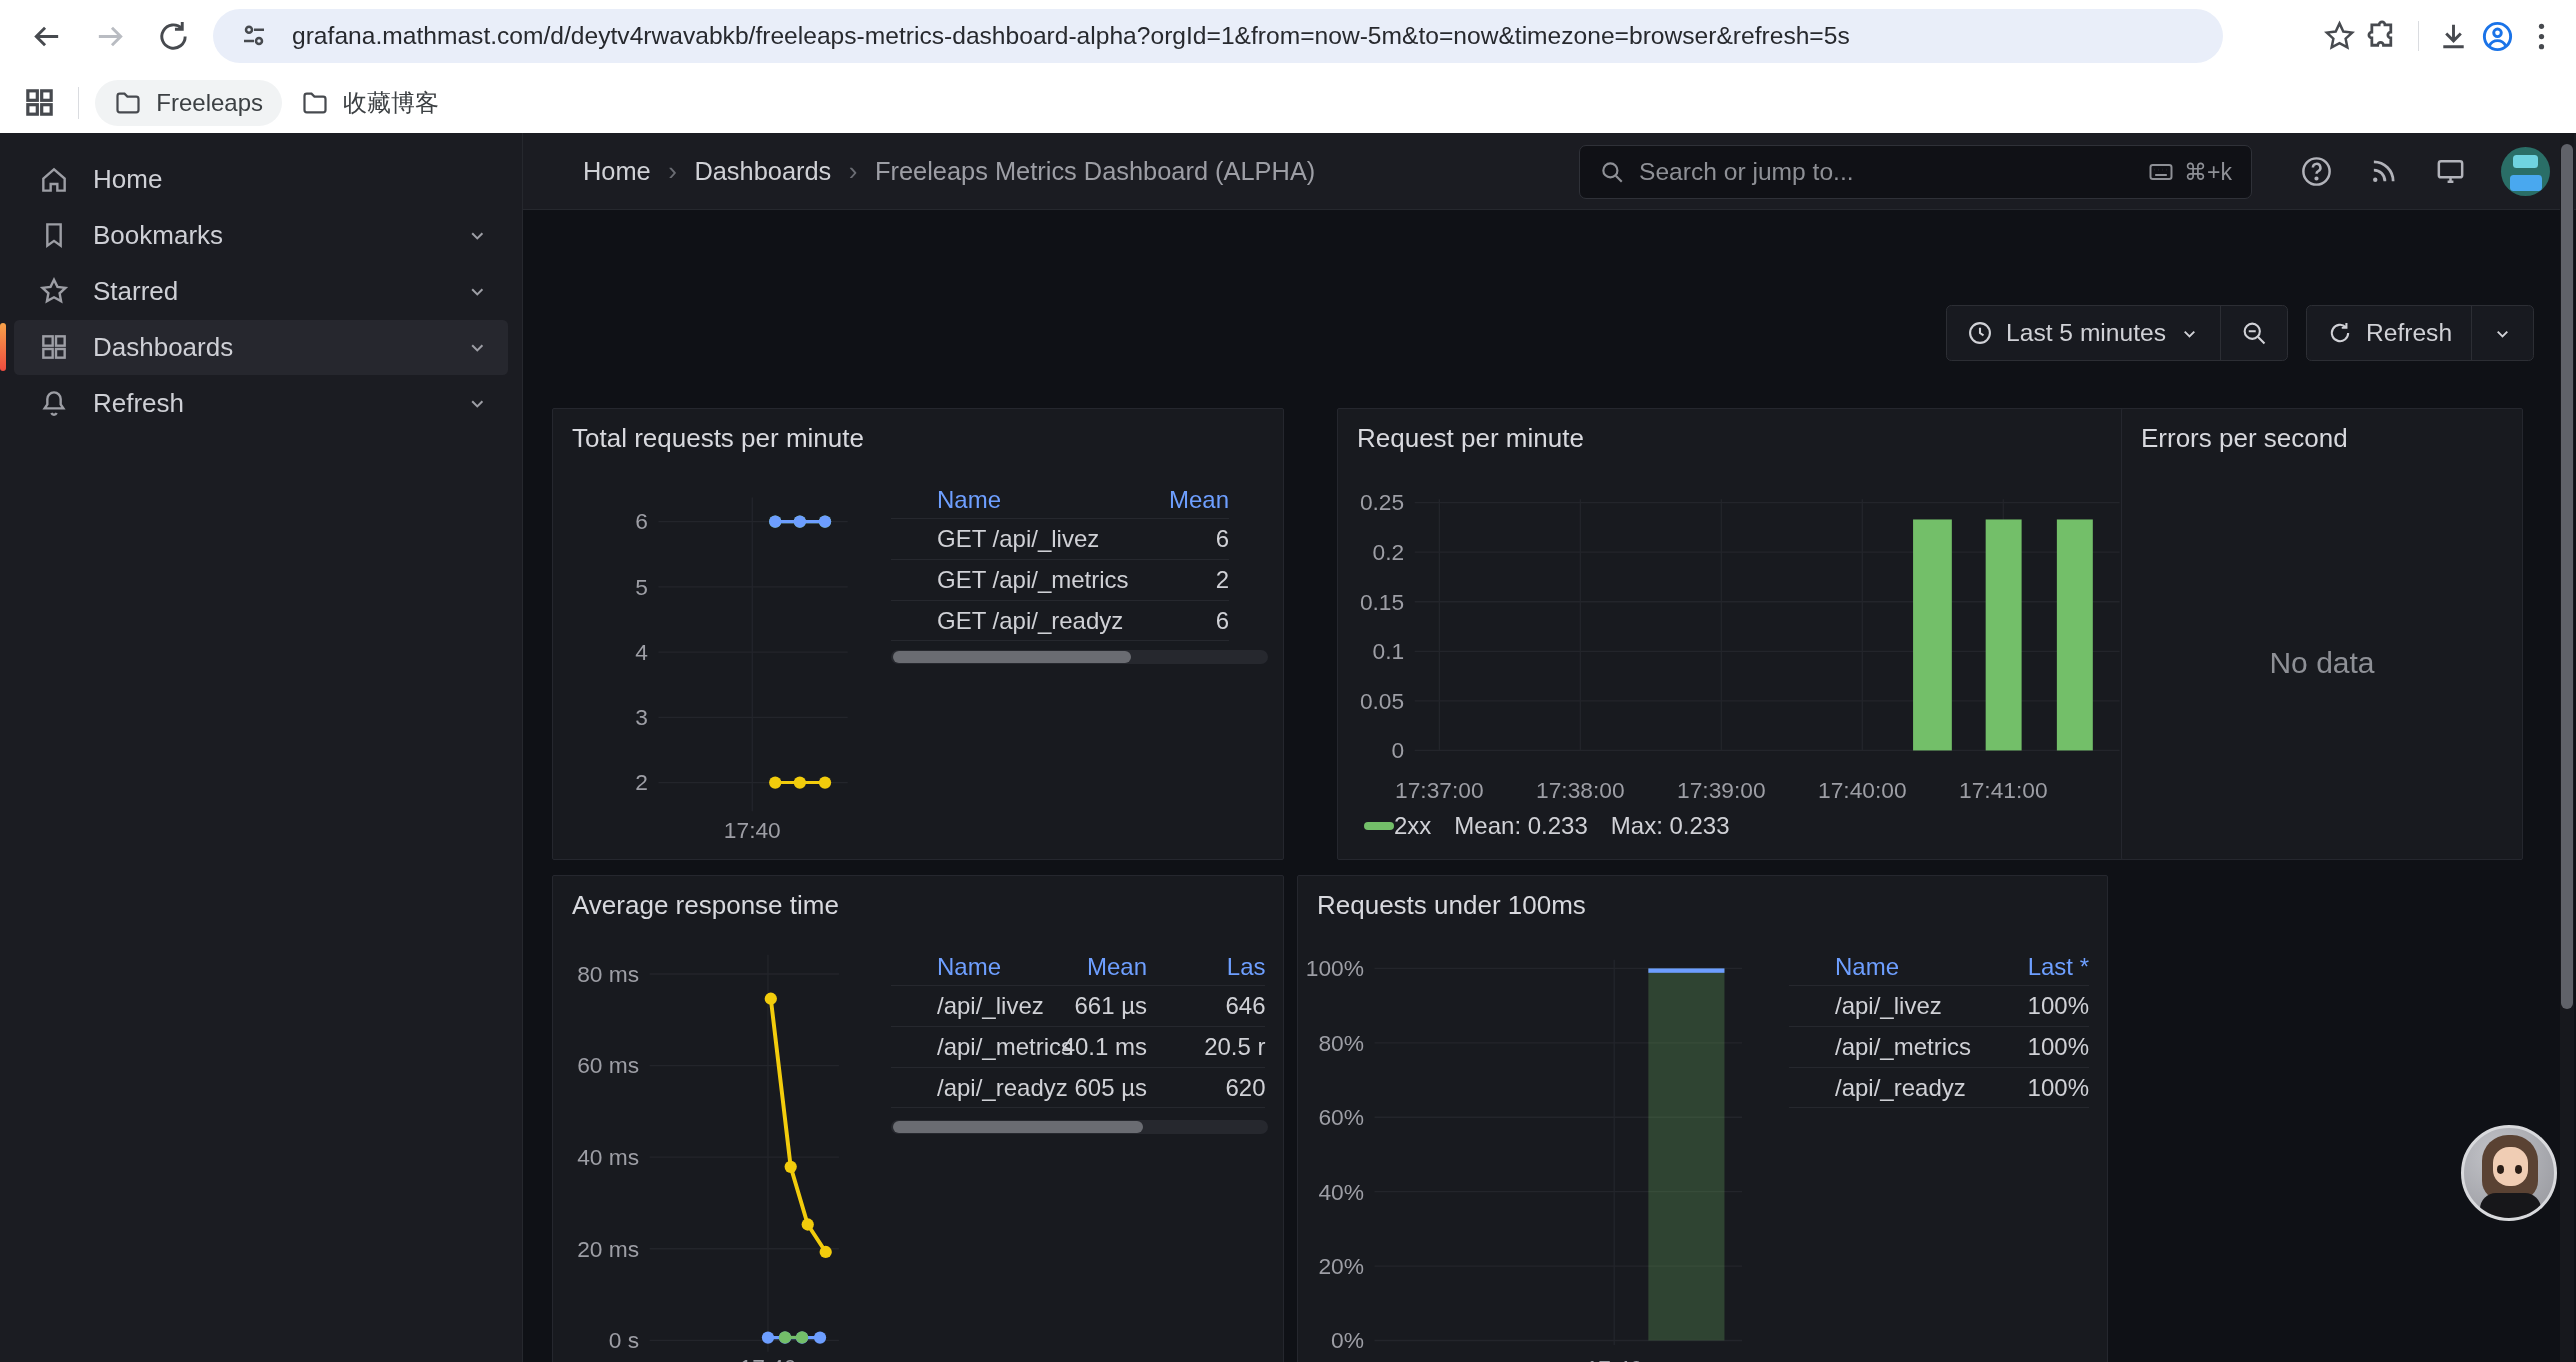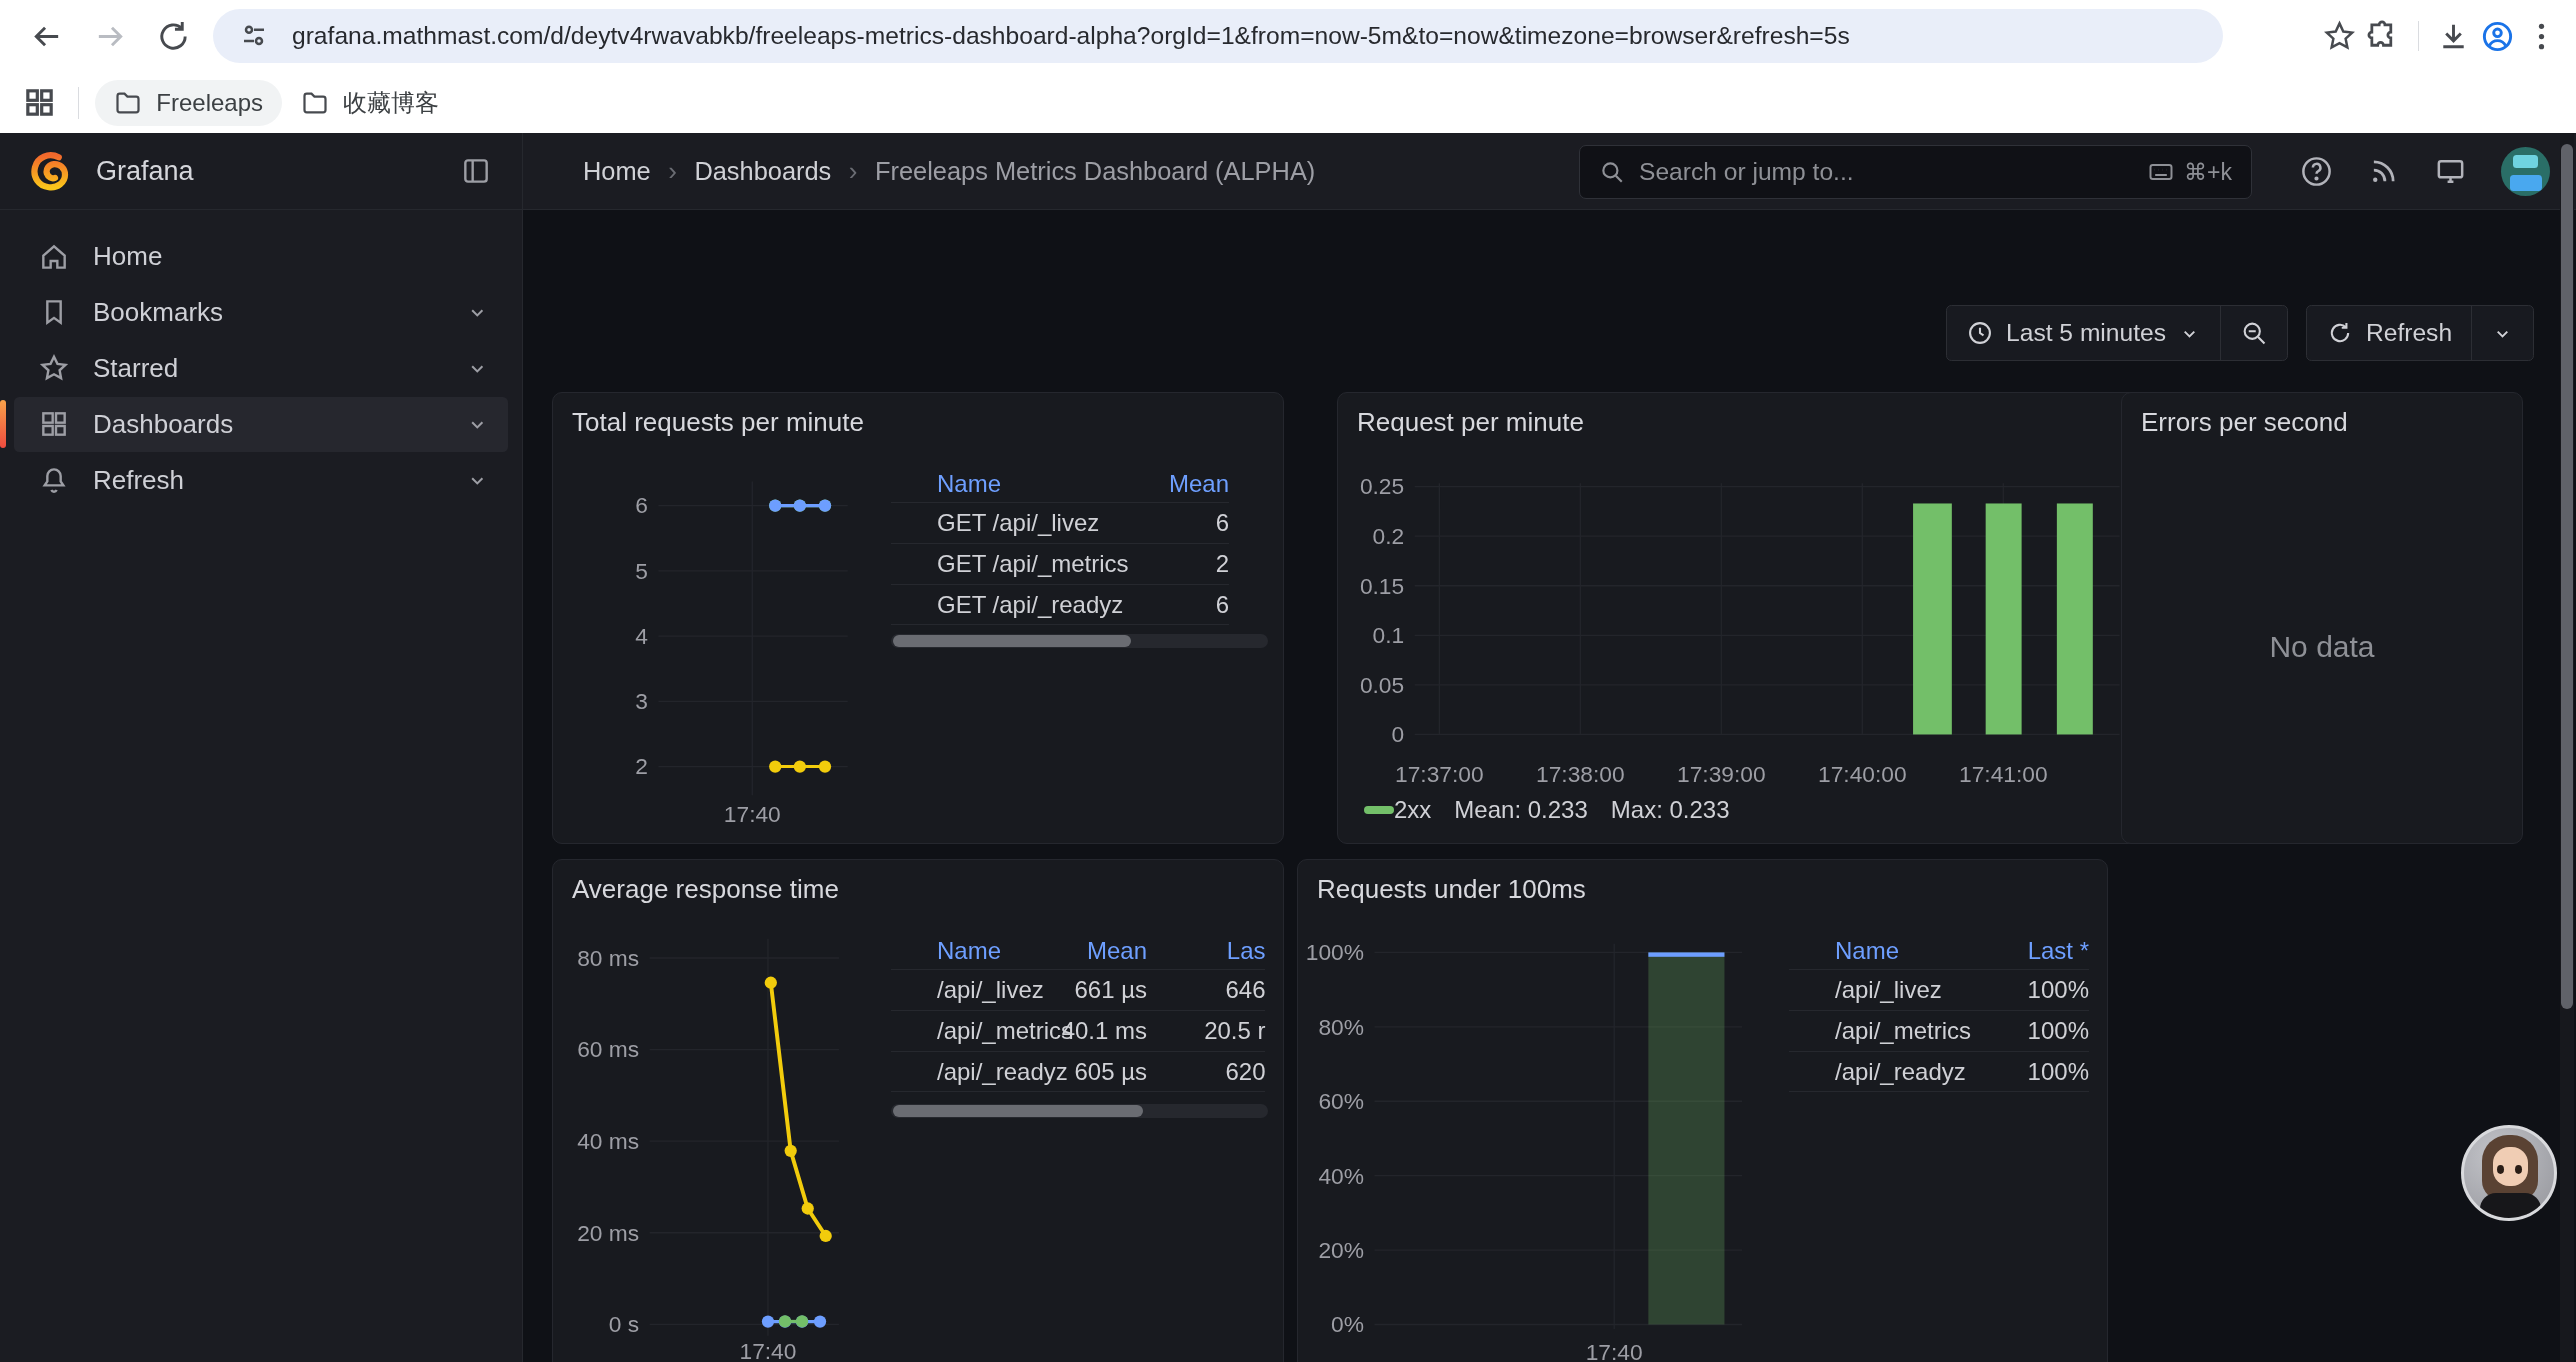--- a/index.html
+++ b/index.html
@@ -57,21 +57,21 @@
   .btn-share { height:49px; display:flex; align-items:center; margin-left:16px; border-radius:5.3px; overflow:hidden; cursor:pointer; }
   .btn-share .main { height:100%; display:flex; align-items:center; padding:0 23px; background:#3d6fd8; color:#fff; font-size:24.6px; font-weight:700; }
   .btn-share .chev { height:100%; display:flex; align-items:center; padding:0 12.3px; background:#3d6fd8; border-left:1.8px solid rgba(0,0,0,.28); color:#fff; }
 
   .content { position:absolute; left:523px; top:146px; width:2053px; height:1084px; background:#0f1116; }
   .timebar { position:absolute; right:42px; top:26px; display:flex; gap:17.5px; }
   .tb-group { display:flex; align-items:center; height:56px; background:#181a20; border:0.9px solid #2c2e34; border-radius:5.3px; color:#d0d1d6; overflow:hidden; }
   .tb-seg { height:100%; display:flex; align-items:center; gap:12.3px; padding:0 19px; font-size:24.6px; cursor:pointer; }
   .tb-div { width:0.9px; height:100%; background:#2c2e34; }
 
-  .panel { position:absolute; background:#181a1f; border:0.9px solid #25272e; border-radius:10px; overflow:hidden; }
+  .panel { position:absolute; background:#181a1f; border:0.9px solid #25272e; border-radius:2px; overflow:hidden;margin-top:16px; }
   .p-title { position:absolute; left:19px; top:14px; font-size:26px; font-weight:500; color:#d8d9de; cursor:pointer; white-space:nowrap; }
   #panel-1 { left:29px; top:113px; width:732px; height:452px; }
   #panel-2 { left:814px; top:113px; width:811px; height:452px; }
   #panel-3 { left:1598px; top:113px; width:402px; height:452px; }
   #panel-4 { left:29px; top:580px; width:732px; height:526px; }
   #panel-5 { left:774px; top:580px; width:811px; height:526px; }
 
   .chart { position:absolute; }
   #c0 { left:8.8px; top:83px;  width:298px; height:351px; }
   #c1 { left:8.8px; top:70px;  width:793px; height:324px; }
@@ -205,38 +205,20 @@
             <path d="M3 6a2 2 0 0 1 2-2h4l2.5 2.5H19a2 2 0 0 1 2 2V18a2 2 0 0 1-2 2H5a2 2 0 0 1-2-2V6z"></path>
           </svg>
       </span>
       <span>收藏博客</span>
     </div>
   </div>
 
   <div class="app">
 
     <aside class="sidebar">
-      <div class="brand-row">
-        <svg width="40" height="40" viewBox="0 0 64 64">
-          <defs>
-              <linearGradient id="glg" x1="0" y1="0" x2="0" y2="1">
-            <stop offset="0" stop-color="#F2682C"></stop>
-                <stop offset="1" stop-color="#FBC51B"></stop>
-              </linearGradient>
-            </defs>
-          <path d="M46 10 C30 2 12 10 8 26 C4 42 14 56 30 58 C44 60 56 50 56 38 C56 28 48 20 38 21 C30 22 25 29 27 36 C29 42 35 45 40 43" fill="none" stroke="url(#glg)" stroke-width="10" stroke-linecap="round"></path>
-        </svg>
-        <span class="brand-name">Grafana</span>
-        <span style="color:#9d9ea5;display:flex">
-          <svg width="32" height="32" viewBox="0 0 24 24" fill="none" stroke="currentColor" stroke-width="1.8">
-              <rect x="4" y="4" width="16" height="16" rx="2"></rect>
-              <line x1="9.5" y1="4" x2="9.5" y2="20"></line>
-            </svg>
-        </span>
-      </div>
       <div class="nav-list">
         <div class="side-item">
           <span class="s-ico">
             <svg width="32" height="32" viewBox="0 0 24 24" fill="none" stroke="currentColor" stroke-width="1.8">
                 <path d="M4 11l8-7 8 7v9h-5.5v-5h-5v5H4z"></path>
               </svg>
             </span>
           <span class="s-label">Home</span>
         </div>
         <div class="side-item">

